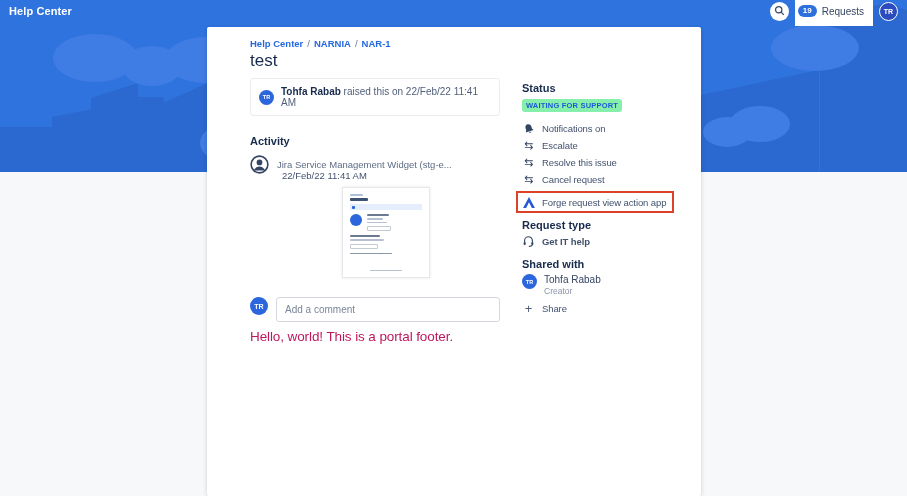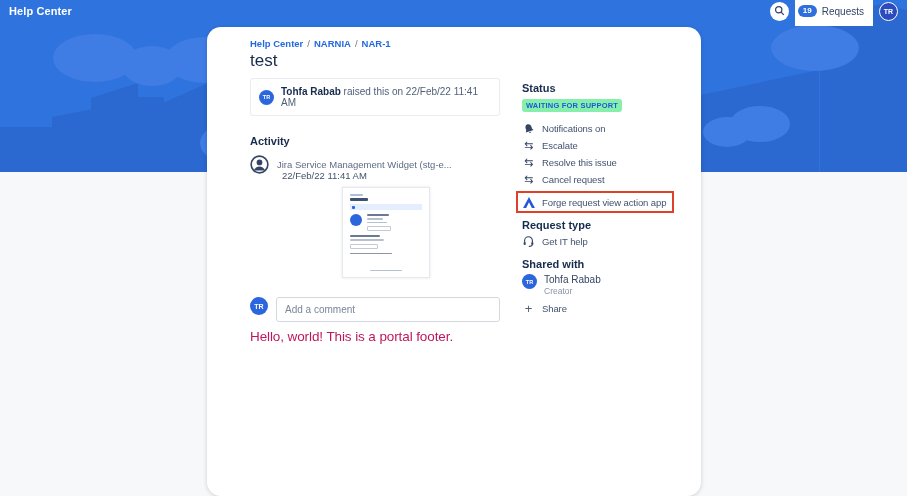--- a/index.html
+++ b/index.html
@@ -16,21 +16,21 @@
   
   .topbar { position:absolute; top:0; left:0; width:907px; height:22px; display:flex; align-items:center; padding:0 9px; z-index:5; }
   .brand { color:#ffffff; font-size:11px; font-weight:bold; letter-spacing:.1px; cursor:pointer; }
   .topbar-right { margin-left:auto; display:flex; align-items:center; }
   .search-btn { width:19px; height:19px; border-radius:50%; background:#fff; display:flex; align-items:center; justify-content:center; cursor:pointer; }
   .requests-btn { height:30px; margin-left:6px; background:#fff; border-radius:0; display:flex; align-items:center; padding:0 9px 0 3px; cursor:pointer; }
   .requests-badge { background:#2f6fdb; color:#fff; font-size:8px; font-weight:bold; border-radius:8px; padding:2px 5px; line-height:1; }
   .requests-label { font-size:10px; color:#344563; margin-left:5px; }
   .header-avatar { width:19px; height:19px; margin-left:6px; border-radius:50%; background:#2c4bbf; border:1.5px solid #fff; color:#fff; font-size:7px; font-weight:bold; display:flex; align-items:center; justify-content:center; cursor:pointer; }
   
-  .card { position:absolute; left:207px; top:27px; width:494px; height:469px; background:#ffffff; border-radius:14px; box-shadow:0 1px 4px rgba(9,30,66,.18); z-index:4; }
+  .card { position:absolute; left:207px; top:27px; width:494px; height:469px; background:#ffffff; border-radius:2px; box-shadow:0 1px 4px rgba(9,30,66,.18); z-index:4; }
   .main-col { position:absolute; left:43px; top:0; width:250px; }
   .breadcrumb { margin-top:11px; font-size:9.5px; }
   .breadcrumb a { color:#2569e0; text-decoration:none; font-weight:bold; cursor:pointer; }
   .breadcrumb .sep { color:#6b778c; margin:0 4px; font-weight:normal; }
   .page-title { margin-top:2px; font-size:17px; font-weight:400; color:#172b4d; }
   .requester-card { margin-top:7px; border:1px solid #ebecf0; border-radius:3px; padding:7px 8px; display:flex; align-items:center; gap:7px; }
   .avatar-sm { width:15px; height:15px; border-radius:50%; background:#2b66dd; color:#fff; font-size:5.5px; font-weight:bold; display:flex; align-items:center; justify-content:center; flex:none; }
   .requester-line { font-size:10px; color:#505f79; }
   .requester-line b { color:#172b4d; }
   .activity-heading { margin-top:19px; font-size:11px; font-weight:bold; color:#172b4d; }
@@ -58,21 +58,21 @@
   .side-heading { font-size:11px; font-weight:bold; color:#172b4d; }
   .status-heading { margin-top:55px; }
   .status-badge { display:inline-block; margin-top:4px; background:#86efac; color:#1d5bd6; font-size:7.5px; font-weight:bold; padding:2px 4px; border-radius:3px; letter-spacing:.2px; }
   .actions { margin-top:8px; }
   .action-row { display:flex; align-items:center; gap:7px; height:17px; font-size:9.5px; color:#42526e; letter-spacing:-0.1px; cursor:pointer; white-space:nowrap; }
   .icon14 { width:13px; display:flex; justify-content:center; align-items:center; flex:none; }
   .glyph { font-family:"DejaVu Sans", sans-serif; font-size:11px; color:#344563; line-height:1; }
   .forge-highlight { display:inline-block; border:2px solid #dd4128; padding:2px 6px 2px 4px; margin:3px 0 0 -6px; }
   .forge-highlight .action-row { height:14px; }
   .request-type-heading { margin-top:6px; }
-  .request-type-row { margin-top:2px; }
+  .request-type-row { margin-top:2px;font-weight:bold; }
   .shared-heading { margin-top:8px; }
   .person-row { margin-top:4px; display:flex; gap:7px; align-items:flex-start; cursor:default; }
   .person-name { font-size:10px; color:#344563; line-height:12px; }
   .person-role { font-size:8.5px; color:#8993a4; line-height:10px; }
   .share-row { margin-top:4px; }
   .plus-glyph { font-size:13px; color:#505f79; font-weight:400; line-height:1; }
 </style>
 </head>
 <body>
 

